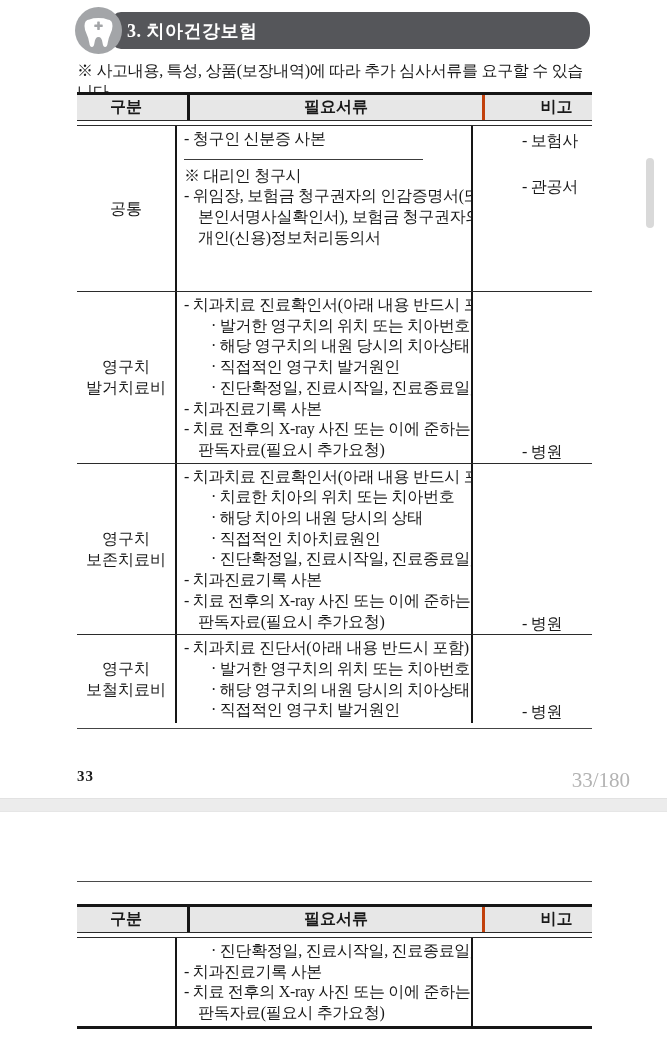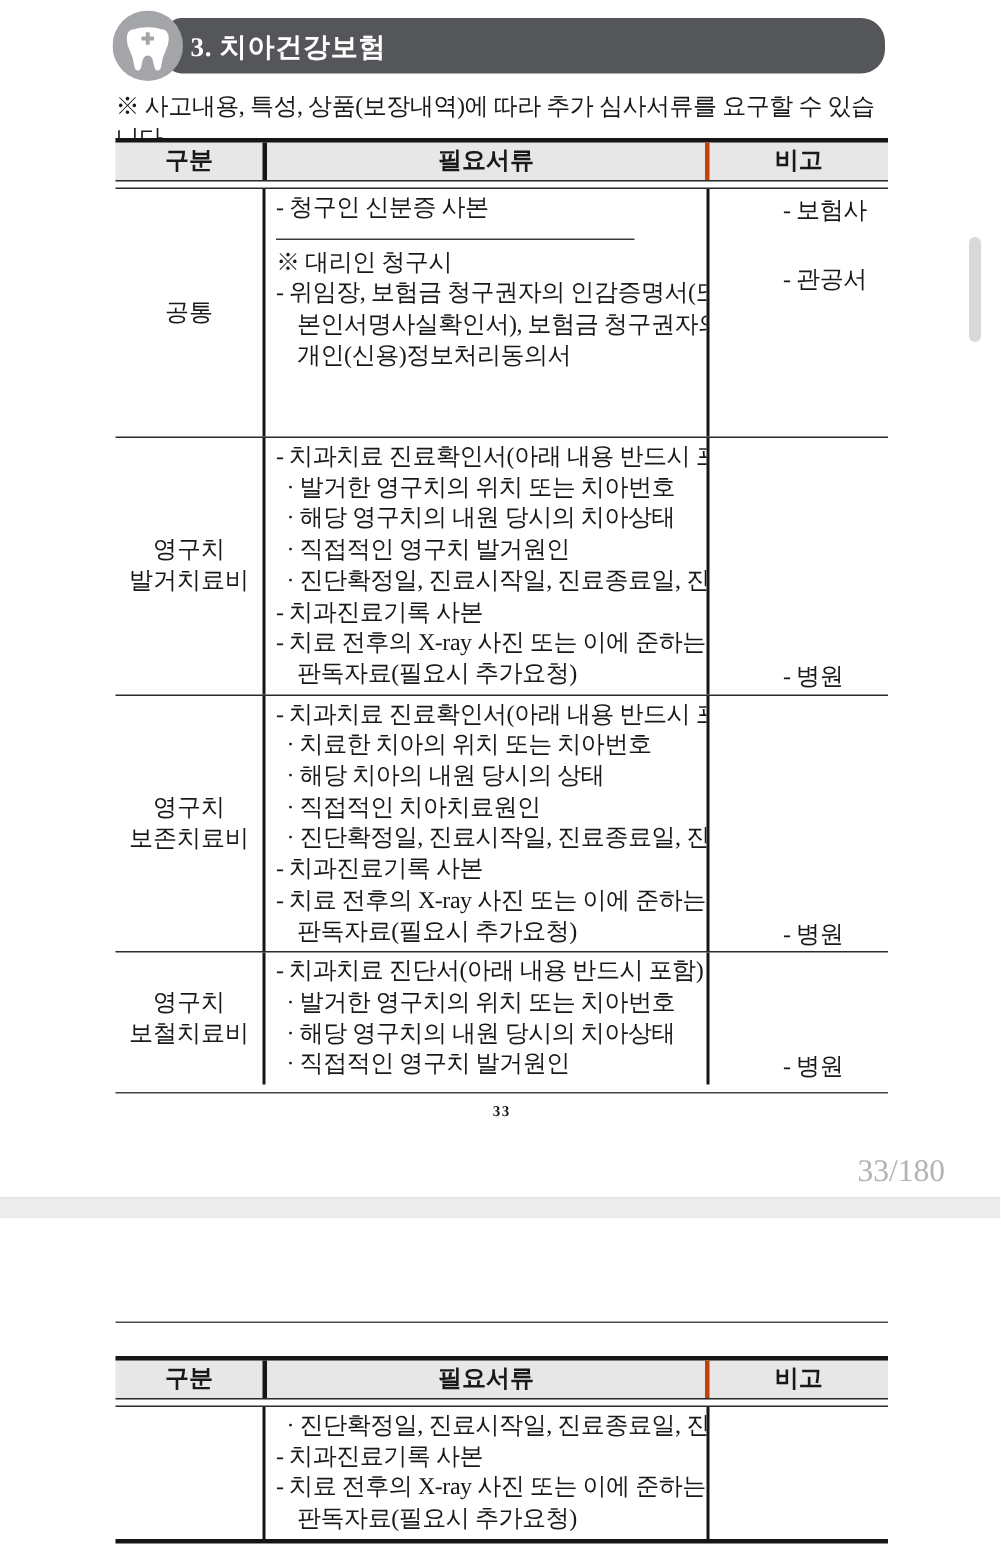--- a/index.html
+++ b/index.html
@@ -21,44 +21,44 @@
   .tooth-circle { position:absolute; left:0; top:0; width:47px; height:47px; }
   
   .notice { position:absolute; left:77px; top:61px; width:520px; font-size:16px; letter-spacing:-0.3px; }
   
   .dtable { position:absolute; left:77px; width:515px; }
   .t1 { top:92px; }
   .t2 { top:904px; }
   .trow { display:grid; grid-template-columns:98px 298px 119px; }
   .thead {
     background:#e7e7e7; border-top:3px solid #161616; border-bottom:1px solid #2b2b2b;
-    min-height:27px; font-weight:bold;
+    min-height:27px; font-weight:bold;gap:12px;
   }
   .h-cell { display:flex; align-items:center; justify-content:center; padding:2px 0; }
   .h-mid { border-left:3px solid #161616; border-right:3px solid #c2410c; }
   .tbody { border-top:1px solid #2b2b2b; margin-top:4px; }
   .body-row + .body-row { border-top:1px solid #2b2b2b; }
   .t2-bottom { border-bottom:3px solid #161616; }
   .b-mid { border-left:2px solid #161616; border-right:2px solid #161616; padding:3px 2px 2px 7px; overflow:hidden; }
   .b-cat { display:flex; align-items:center; justify-content:center; text-align:center; white-space:pre-line; line-height:21px; }
   .b-rem { padding:5px 0 0 9px;margin-left:40px; }
   .b-rem.center { display:flex; align-items:flex-end; padding-top:0; }
   .r1 { min-height:165px; }
   .r2 { min-height:166px; }
   .r3 { min-height:167px; }
   .r4 { min-height:79px; }
   .r5 { min-height:81px; }
   .doc-line { line-height:20.7px; white-space:nowrap; letter-spacing:-0.3px; }
-  .doc-line.dot { padding-left:7px; }
+  .doc-line.dot { padding-left:7px;margin-left:20px; }
   .doc-line.cont { padding-left:14px; }
   .row-common .b-rem .doc-line + .doc-line { margin-top:25px; }
   .split-divider { border-top:1px solid #3c3c3c; width:84%; margin:9px 0 6px 0; height:0; }
   
   .foot-rule { position:absolute; left:77px; top:728px; width:515px; height:0; border-top:1px solid #444444; }
-  .foot-num { position:absolute; left:77px; top:736px; width:515px; text-align:center; font-size:10px; font-weight:bold; letter-spacing:1px; }
+  .foot-num { position:absolute; left:77px; top:768px; width:515px; text-align:left; font-size:15px; font-weight:bold; letter-spacing:1px; }
   .page-indicator { position:absolute; right:37px; top:768px; font-size:21px; color:#b3b3b3; }
   .page-band { position:absolute; left:0; top:798px; width:667px; height:14px; background:#ececec; border-top:1px solid #e2e2e2; border-bottom:1px solid #e6e6e6; }
   .page2-rule { position:absolute; left:77px; top:881px; width:515px; height:0; border-top:1px solid #4a4a4a; }
   .scroll-thumb { position:absolute; left:646px; top:158px; width:8px; height:70px; border-radius:4px; background:#d9d9d9; }
 </style>
 </head>
 <body>
 
 <div class="screen">
 

